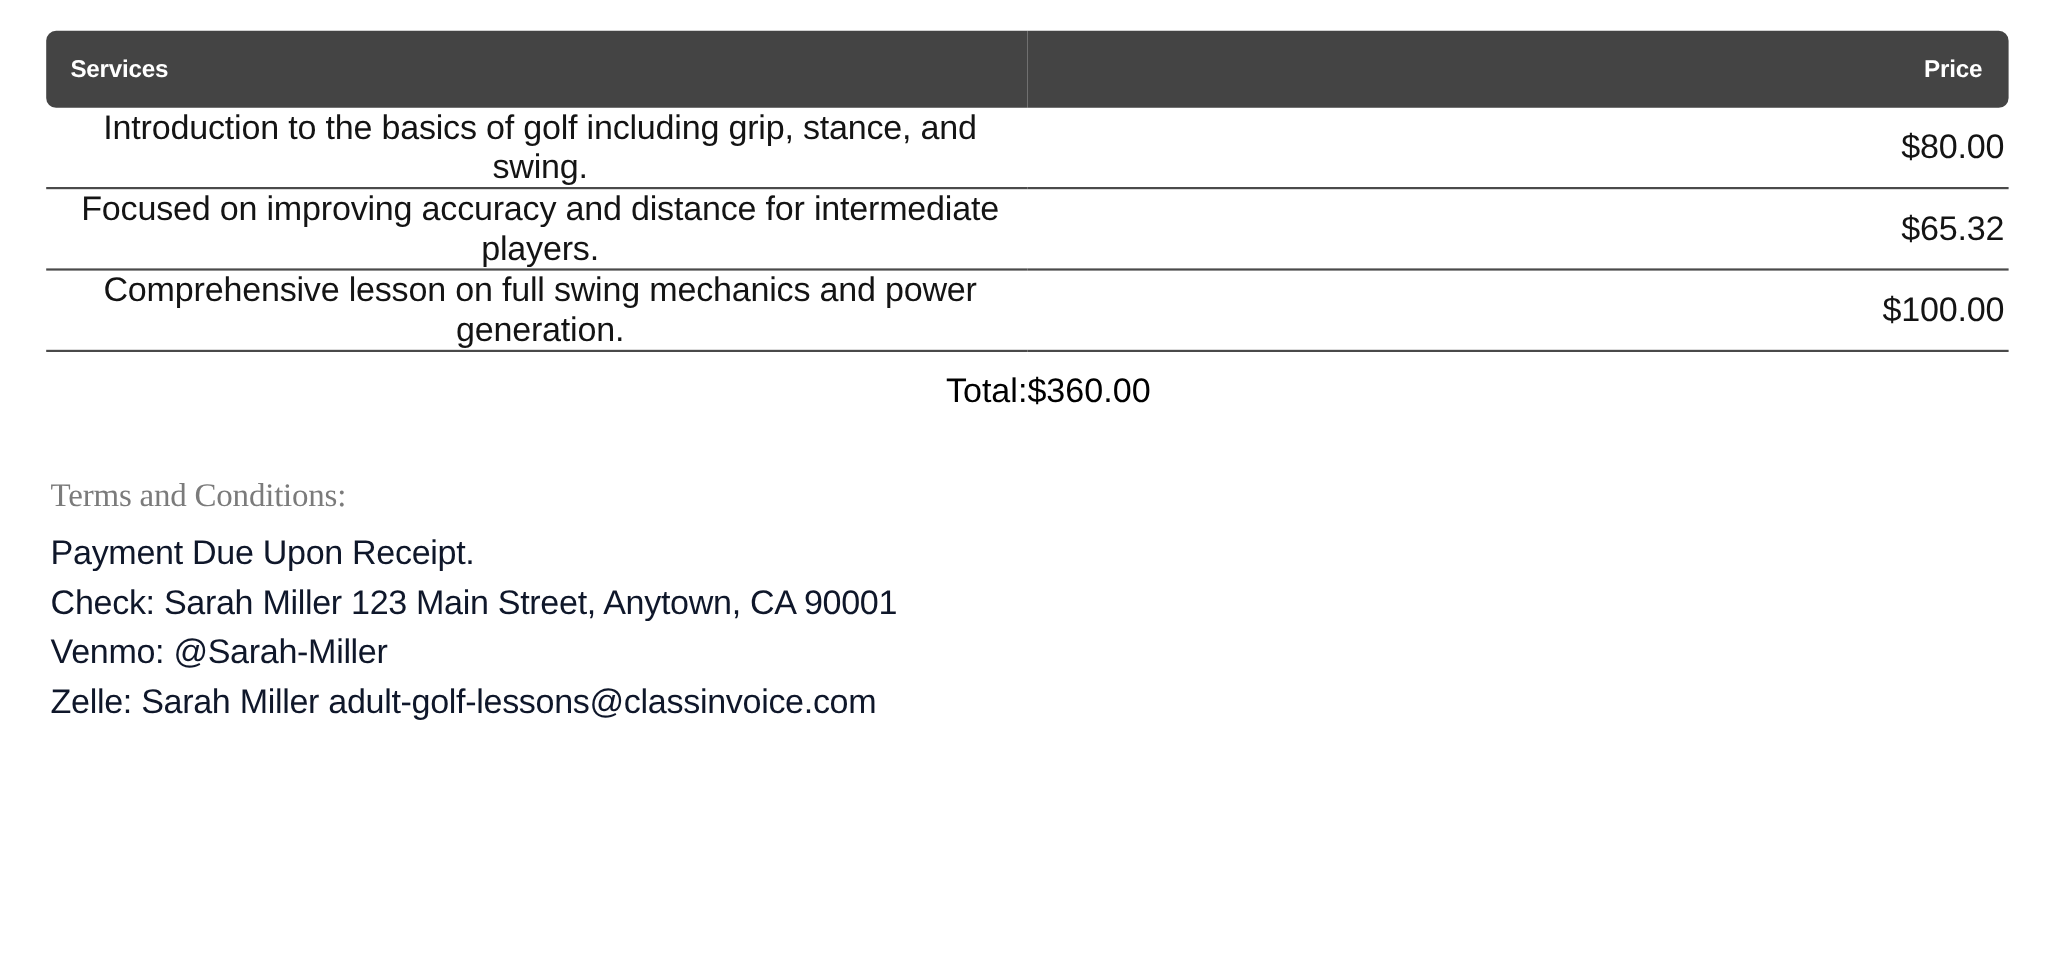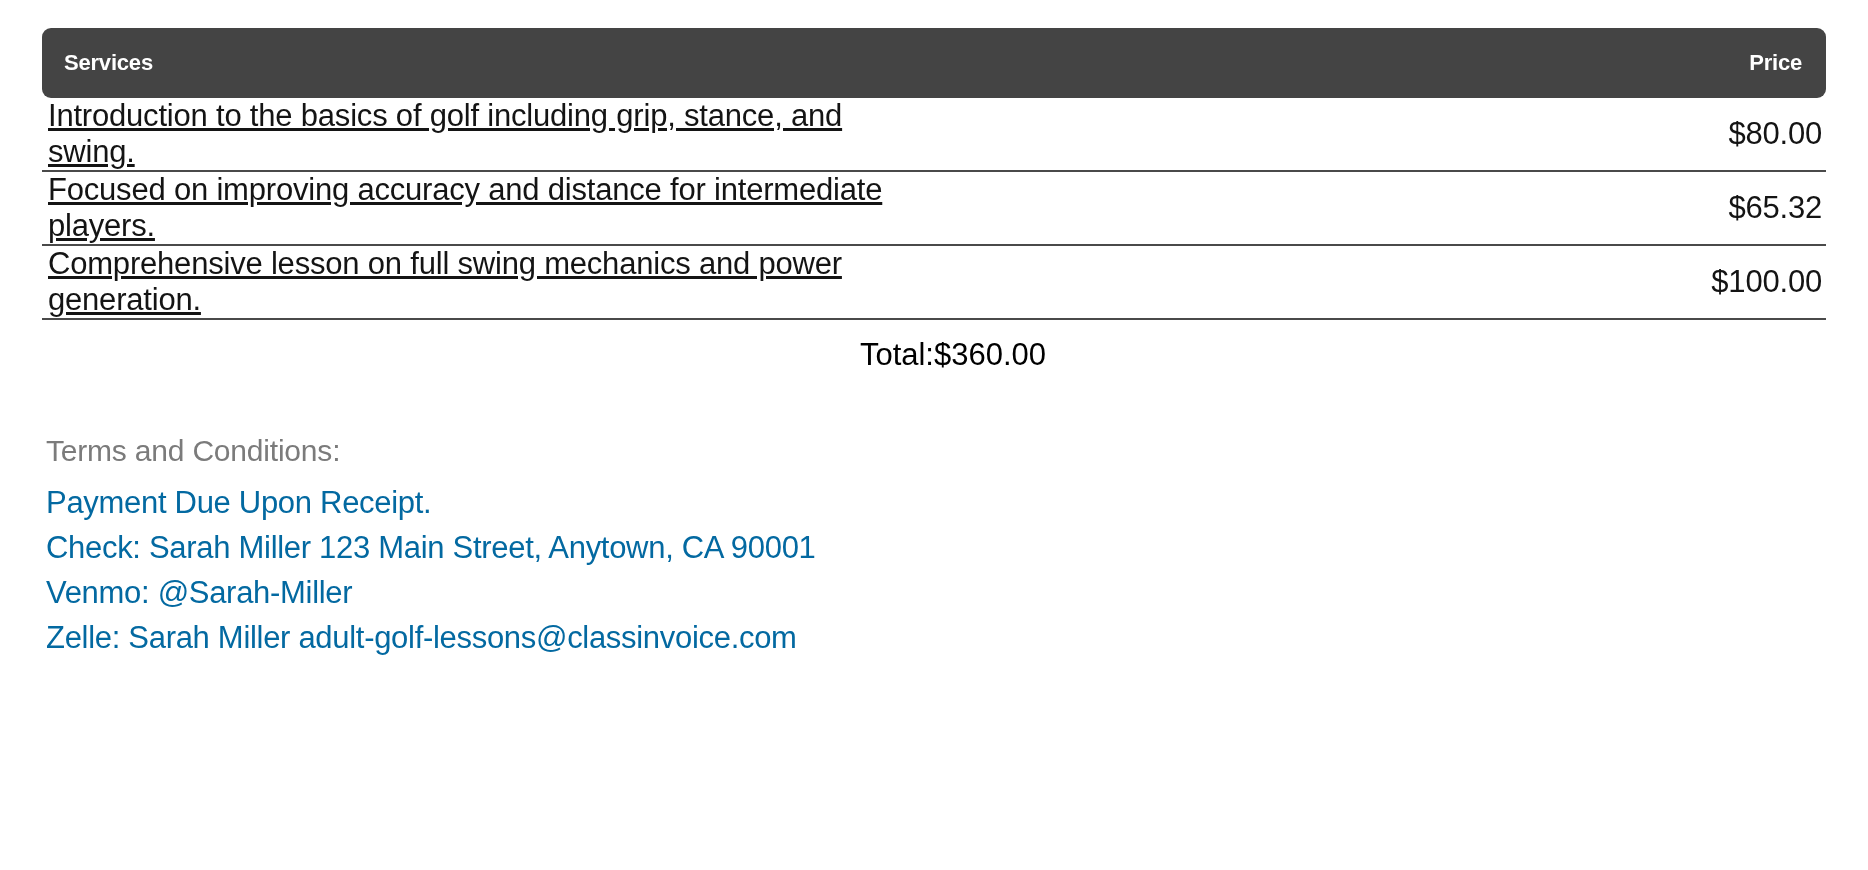--- a/index.html
+++ b/index.html
@@ -57,23 +57,22 @@
     font-size: 31px;
     font-weight: 400;
     color: #141414;
     height: 72px;
     vertical-align: middle;
     border-bottom: 2px solid #4a4a4a;
     padding: 0;
     letter-spacing: -0.2px;
   }
   .svc-row td.cell-desc {
-    text-align: left;
+    text-align: center;
     padding-left: 6px;
-    text-decoration: underline;
   }
   .svc-row td.cell-price {
     text-align: right;
     padding-right: 4px;
     white-space: nowrap;
     margin-top: 29px;
   }
 
   .total-row td {
     height: 70px;
@@ -98,24 +97,25 @@
   .terms-block {
     margin-top: 44px;
   }
   .terms-heading {
     font-size: 30px;
     color: #7b7b7b;
     font-weight: 400;
     letter-spacing: -0.2px;
     margin: 0 0 12px 0;
     padding-left: 4px;
+    font-family: Liberation Serif, serif;
   }
   .terms-line {
     font-size: 31px;
-    color: #0369a1;
+    color: #0f172a;
     font-weight: 400;
     letter-spacing: -0.3px;
     line-height: 45px;
     padding-left: 4px;
     white-space: nowrap;
   }
 </style>
 </head>
 <body>
 

